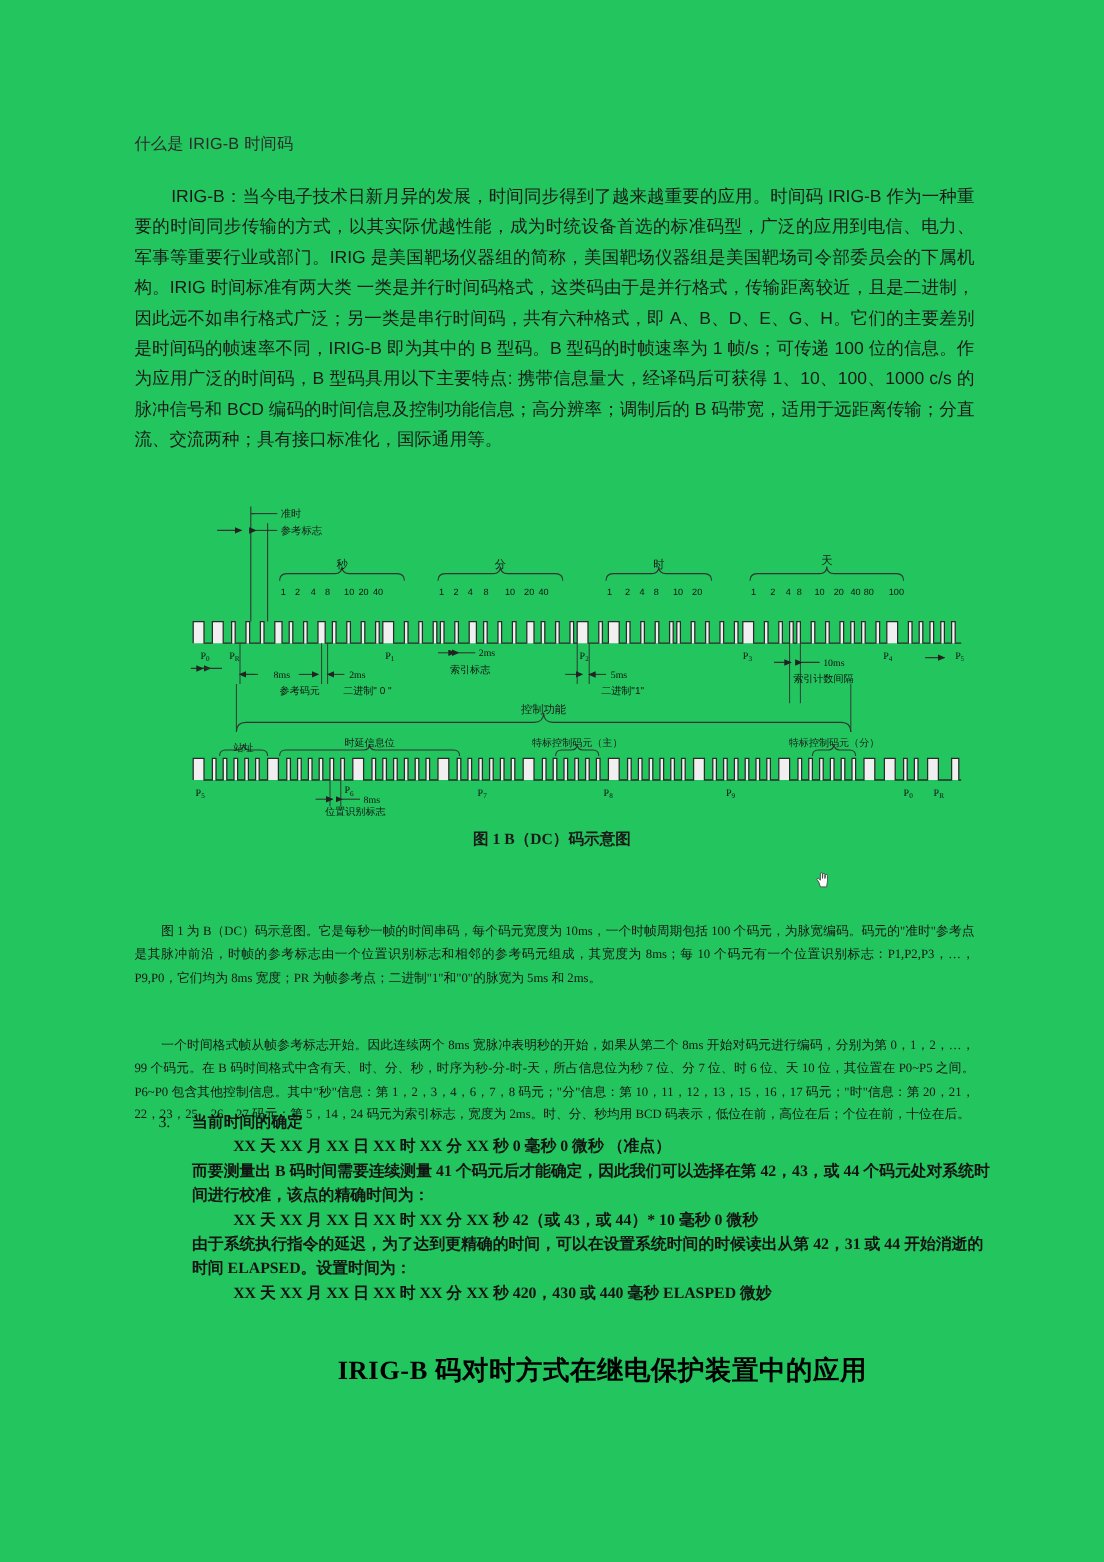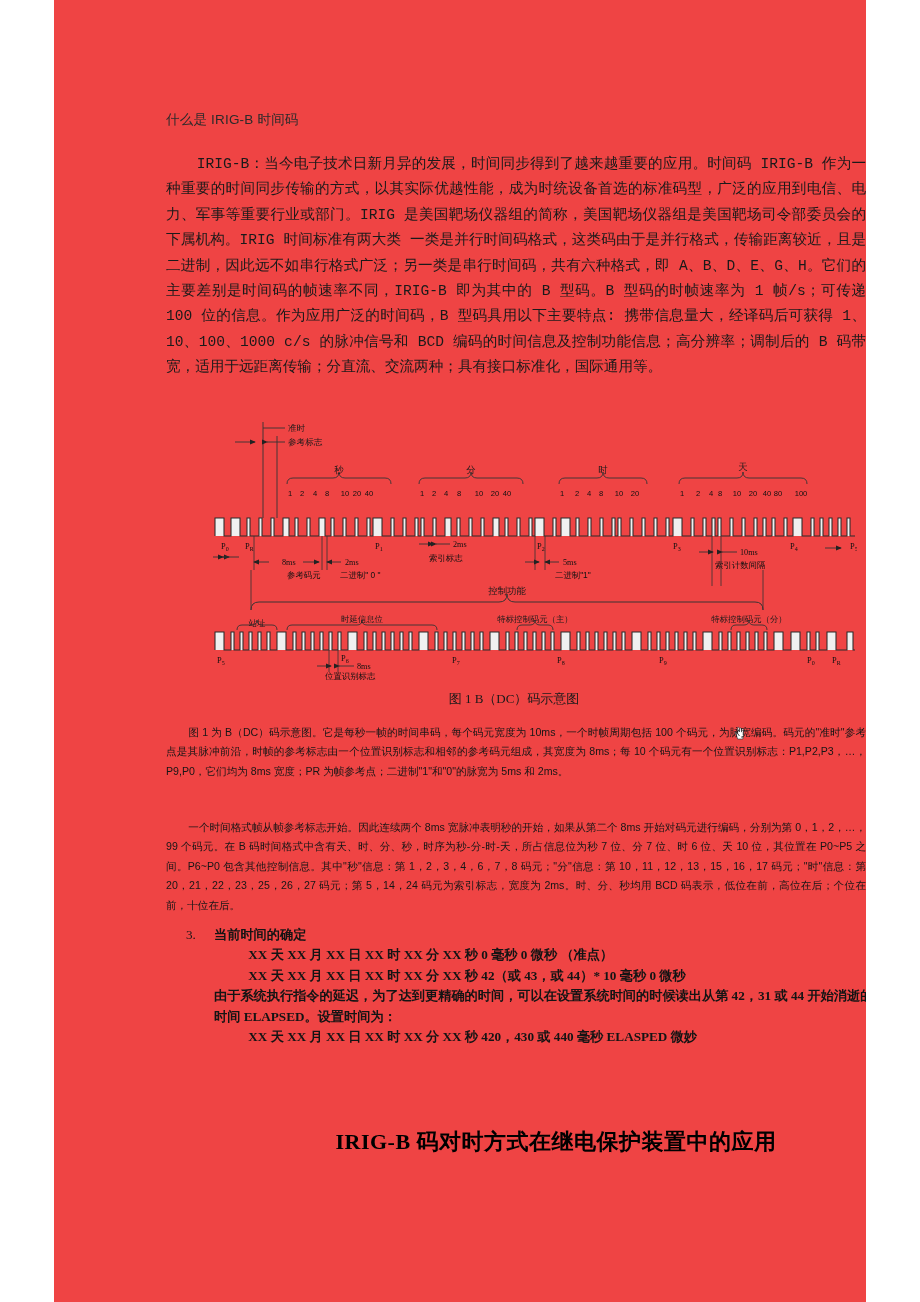--- a/index.html
+++ b/index.html
@@ -7,23 +7,23 @@
     margin: 0;
     padding: 0;
     background: #ffffff;
   }
   body {
     font-family: "Liberation Serif", "DejaVu Serif", serif;
     color: #000000;
   }
   #page {
     position: relative;
-    width: 812px;
+    width: 920px;
     height: 1302px;
-    background: #ef4444;
+    background: #22c55e;
     overflow: hidden;
     margin: 0 auto;
   }
 
   
   .doc-heading {
     position: absolute;
     left: 112px;
     top: 110px;
     font-family: "Liberation Sans", "DejaVu Sans", sans-serif;
@@ -31,21 +31,21 @@
     line-height: 20px;
     color: #2b2b2b;
     letter-spacing: .2px;
     white-space: nowrap;
   }
 
   .body-para {
     position: absolute;
     left: 112px;
     width: 700px;
-    font-family: Liberation Mono, monospace;
+    font-family: Liberation Sans, sans-serif;
     font-size: 14.6px;
     line-height: 25.4px;
     text-align: justify;
     text-justify: inter-ideograph;
     color: #1a1a1a;
   }
   .body-para .indent { display: inline-block; width: 2.1em; }
 
   .fig-caption {
     position: absolute;
@@ -58,22 +58,23 @@
   }
 
   .small-para {
     position: absolute;
     left: 112px;
     width: 700px;
     font-size: 10.6px;
     line-height: 19.4px;
     text-align: justify;
     text-justify: inter-ideograph;
-    font-family: Liberation Sans, sans-serif;
+    font-family: Liberation Serif, serif;
     color: #161616;
+    margin-top: 44px;
   }
   .small-para .indent { display: inline-block; width: 2.1em; }
 
   .sec-list {
     position: absolute;
     left: 132px;
     width: 700px;
     font-size: 13.2px;
     line-height: 20.4px;
     font-family: "Liberation Serif", "DejaVu Serif", serif;
@@ -426,31 +427,32 @@
     <div class="cursor-hand" style="left:526px; top:308px;">
       <svg viewBox="0 0 14 16" width="13" height="15" xmlns="http://www.w3.org/2000/svg">
         <path d="M5,14 L3.5,9.5 L2,7.5 q-.4-1 .7-1.2 q.9-.1 1.5,1.1 L5,8 L5,2.2
                  q.1-.9.9-.9 q.8,0 .9.9 L6.9,6.4 L7.2,2.8 q.1-.9.9-.9 q.8,0 .9.9
                  L9.1,6.5 L9.5,3.6 q.1-.8.9-.8 q.8,0 .9.8 L11.4,7 q.1,1.6-.2,3.1
                  L10.6,14 Z" fill="#ffffff" stroke="#444" stroke-width="0.8" stroke-linejoin="round"></path>
       </svg>
     </div>
   </div>
 
-  <div class="fig-caption" style="top:690px;">图 1  B（DC）码示意图</div>
+  <div class="fig-caption" style="top:690px;font-weight:bold;">图 1  B（DC）码示意图</div>
 
   <div class="small-para" style="top:723px;"><span class="indent"></span><span>图 1 为 B（DC）码示意图。它是每秒一帧的时间串码，每个码元宽度为 10ms，一个时帧周期包括 100 个码元，为脉宽编码。码元的"准时"参考点是其脉冲前沿，时帧的参考标志由一个位置识别标志和相邻的参考码元组成，其宽度为 8ms；每 10 个码元有一个位置识别标志：P1,P2,P3，…，P9,P0，它们均为 8ms 宽度；PR 为帧参考点；二进制"1"和"0"的脉宽为 5ms 和 2ms。</span></div>
 
   <div class="small-para" style="top:818px;"><span class="indent"></span><span>一个时间格式帧从帧参考标志开始。因此连续两个 8ms 宽脉冲表明秒的开始，如果从第二个 8ms 开始对码元进行编码，分别为第 0，1，2，…，99 个码元。在 B 码时间格式中含有天、时、分、秒，时序为秒-分-时-天，所占信息位为秒 7 位、分 7 位、时 6 位、天 10 位，其位置在 P0~P5 之间。P6~P0 包含其他控制信息。其中"秒"信息：第 1，2，3，4，6，7，8 码元；"分"信息：第 10，11，12，13，15，16，17 码元；"时"信息：第 20，21，22，23，25，26，27 码元；第 5，14，24 码元为索引标志，宽度为 2ms。时、分、秒均用 BCD 码表示，低位在前，高位在后；个位在前，十位在后。</span></div>
 
   <div class="sec-list" style="top:925px;">
     <span class="sec-num">3.</span>
     <div class="sec-body">
       <span class="sec-line">当前时间的确定</span>
       <span class="sec-line ind">XX 天 XX 月 XX 日 XX 时 XX 分 XX 秒 0 毫秒 0 微秒 （准点）</span>
+      <span class="sec-line">而要测量出 B 码时间需要连续测量 41 个码元后才能确定，因此我们可以选择在第 42，43，或 44 个码元处对系统时间进行校准，该点的精确时间为：</span>
       <span class="sec-line ind">XX 天 XX 月 XX 日 XX 时 XX 分 XX 秒 42（或 43，或 44）* 10 毫秒 0 微秒</span>
       <span class="sec-line">由于系统执行指令的延迟，为了达到更精确的时间，可以在设置系统时间的时候读出从第 42，31 或 44 开始消逝的时间 ELAPSED。设置时间为：</span>
       <span class="sec-line ind">XX 天 XX 月 XX 日 XX 时 XX 分 XX 秒 420，430 或 440 毫秒 ELASPED 微妙</span>
     </div>
   </div>
 
   <div class="final-title" style="top:1127px;margin-left:42px;">IRIG-B 码对时方式在继电保护装置中的应用</div>
 
 </div>
 

